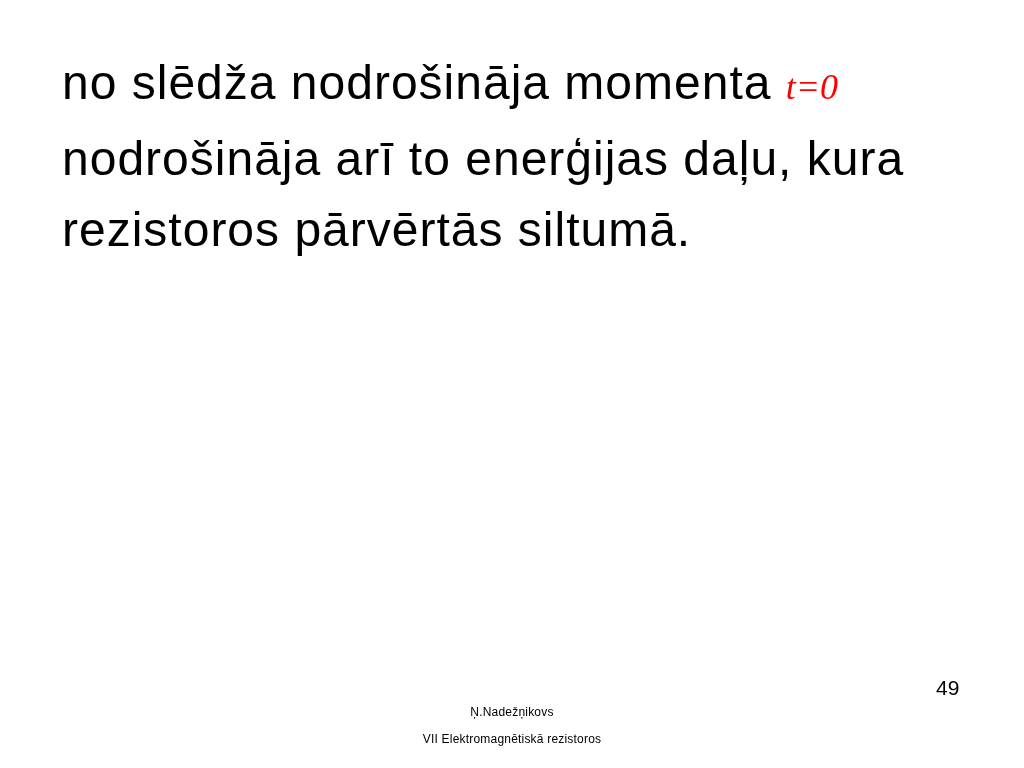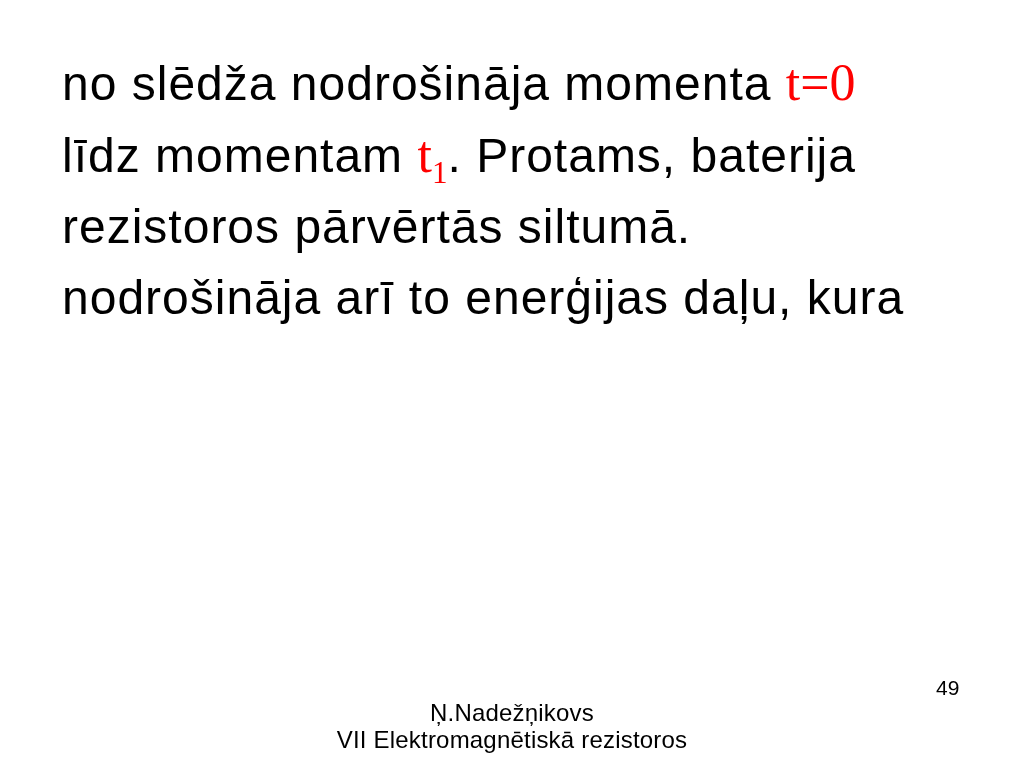--- a/index.html
+++ b/index.html
@@ -22,56 +22,56 @@
     top: 47px;
     font-size: 48px;
     line-height: 71px;
     letter-spacing: 1px;
   }
   .body-text .line {
     white-space: nowrap;
   }
   .math {
     font-family: "Liberation Serif", "DejaVu Serif", serif;
+    font-style: italic;
     color: var(--accent-red, #ff0000);
-    font-size: 52px;
+    font-size: 36px;
     letter-spacing: 0;
   }
   .math sub {
     font-size: 0.6em;
     line-height: 0;
   }
   .footer {
     position: absolute;
     left: 0;
     width: 100%;
     top: 699px;
     text-align: center;
-    font-size: 24px;
+    font-size: 12px;
     line-height: 27px;
     letter-spacing: 0.2px;
   }
   .page-number {
     position: absolute;
     left: 936px;
     top: 677px;
     font-size: 21px;
     line-height: 21px;
   }
 </style>
 </head>
 <body>
 
 <div class="slide">
 
   <div class="body-text">
     <div class="line"><span>no slēdža nodrošināja momenta </span><span class="math">t=0</span></div>
-    <div class="line"><span>līdz momentam </span><span class="math"><span>t</span><sub>1</sub></span><span>. Protams, baterija</span></div>
+    <div class="line"><span>nodrošināja arī to enerģijas daļu, kura</span></div>
     <div class="line"><span>rezistoros pārvērtās siltumā.</span></div>
-    <div class="line"><span>nodrošināja arī to enerģijas daļu, kura</span></div>
   </div>
 
   <div class="footer">
     <div>Ņ.Nadežņikovs</div>
     <div>VII Elektromagnētiskā rezistoros</div>
   </div>
 
   <div class="page-number">49</div>
 
 </div>

